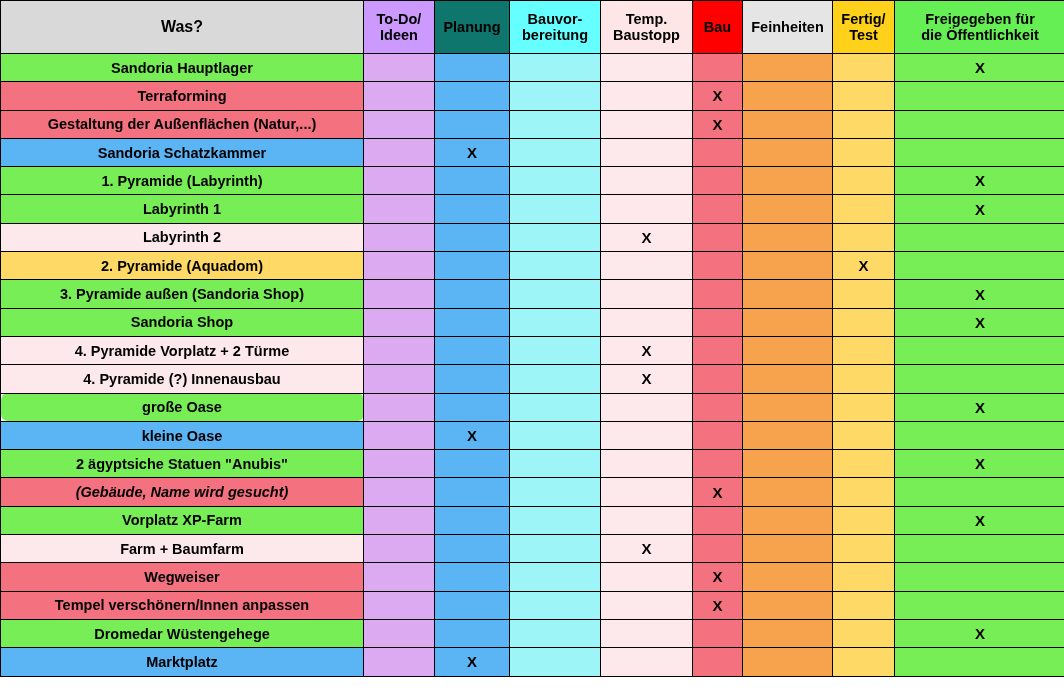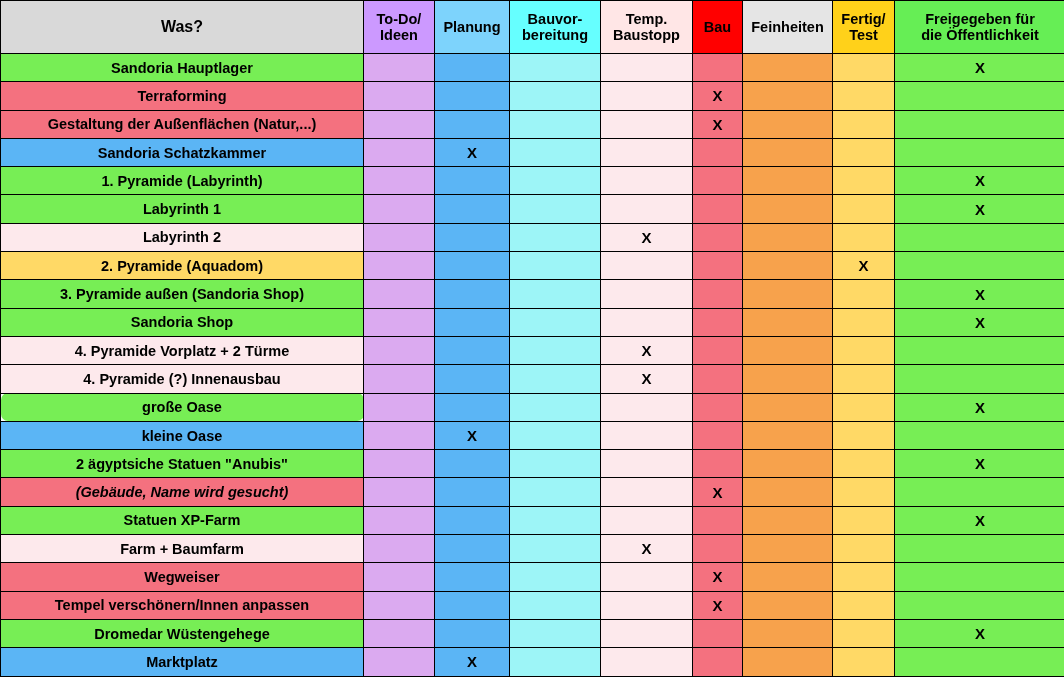--- a/index.html
+++ b/index.html
@@ -54,21 +54,21 @@
   }
 </style>
 </head>
 <body>
 
 <table class="status-table">
   <thead>
     <tr>
         <th class="hdr-was" style="background: rgb(217, 217, 217); width: 362px;"><span>Was?</span></th>
         <th style="background: rgb(204, 153, 255); width: 70px;"><span>To-Do/</span><br><span>Ideen</span></th>
-        <th style="background: #7dd3fc; width: 74px;"><span>Planung</span></th>
+        <th style="background: #0f766e; width: 74px;"><span>Planung</span></th>
         <th style="background: rgb(102, 255, 255); width: 90px;"><span>Bauvor-</span><br><span>bereitung</span></th>
         <th style="background: rgb(255, 230, 230); width: 91px;"><span>Temp.</span><br><span>Baustopp</span></th>
         <th style="background: rgb(255, 0, 0); width: 49px;"><span>Bau</span></th>
         <th style="background: #e5e5e5; width: 89px;"><span>Feinheiten</span></th>
         <th style="background: rgb(255, 209, 26); width: 61px;"><span>Fertig/</span><br><span>Test</span></th>
         <th style="background: rgb(102, 238, 85); width: 170px;"><span>Freigegeben für</span><br><span>die Öffentlichkeit</span></th>
       </tr>
   </thead>
   <tbody>
       <tr>
@@ -241,21 +241,21 @@
         <td style="background: rgb(219, 170, 240);"></td>
         <td style="background: rgb(91, 181, 245);"></td>
         <td style="background: rgb(157, 245, 247);"></td>
         <td style="background: rgb(253, 233, 236);"></td>
         <td style="background: rgb(244, 113, 127);"><span class="mark">X</span></td>
         <td style="background: rgb(247, 162, 76);"></td>
         <td style="background: rgb(255, 217, 102);"></td>
         <td style="background: rgb(119, 238, 85);"></td>
       </tr>
       <tr>
-        <td class="task-cell" style="background: rgb(119, 238, 85);">Statuen XP-Farm</td>
+        <td class="task-cell" style="background: rgb(119, 238, 85);">Vorplatz XP-Farm</td>
         <td style="background: rgb(219, 170, 240);"></td>
         <td style="background: rgb(91, 181, 245);"></td>
         <td style="background: rgb(157, 245, 247);"></td>
         <td style="background: rgb(253, 233, 236);"></td>
         <td style="background: rgb(244, 113, 127);"></td>
         <td style="background: rgb(247, 162, 76);"></td>
         <td style="background: rgb(255, 217, 102);"></td>
         <td style="background: rgb(119, 238, 85);"><span class="mark">X</span></td>
       </tr>
       <tr>

